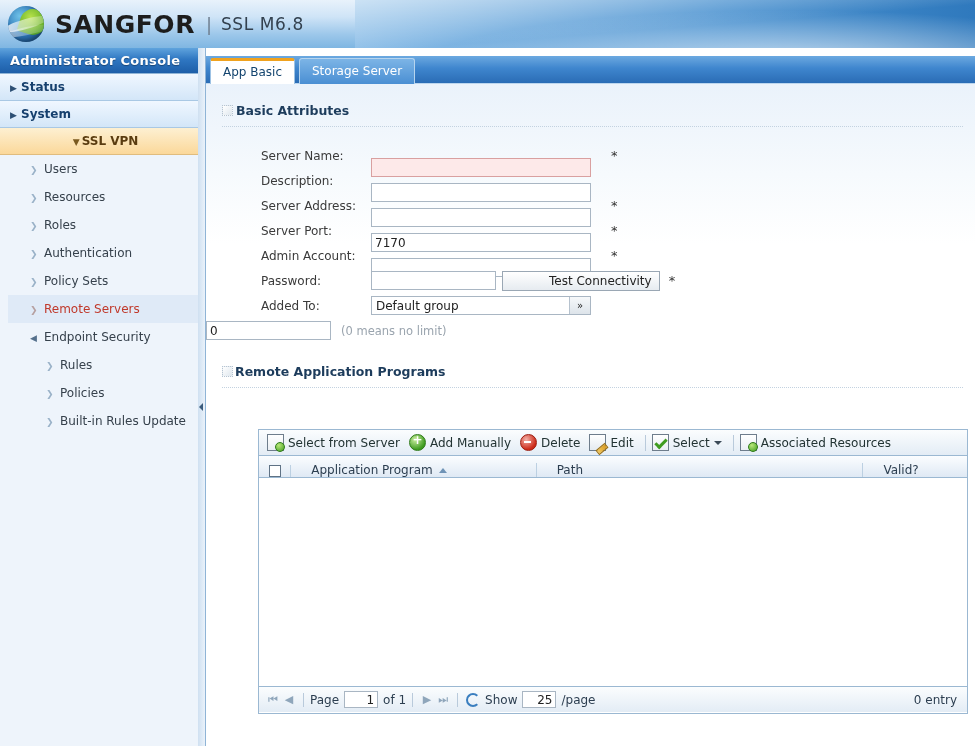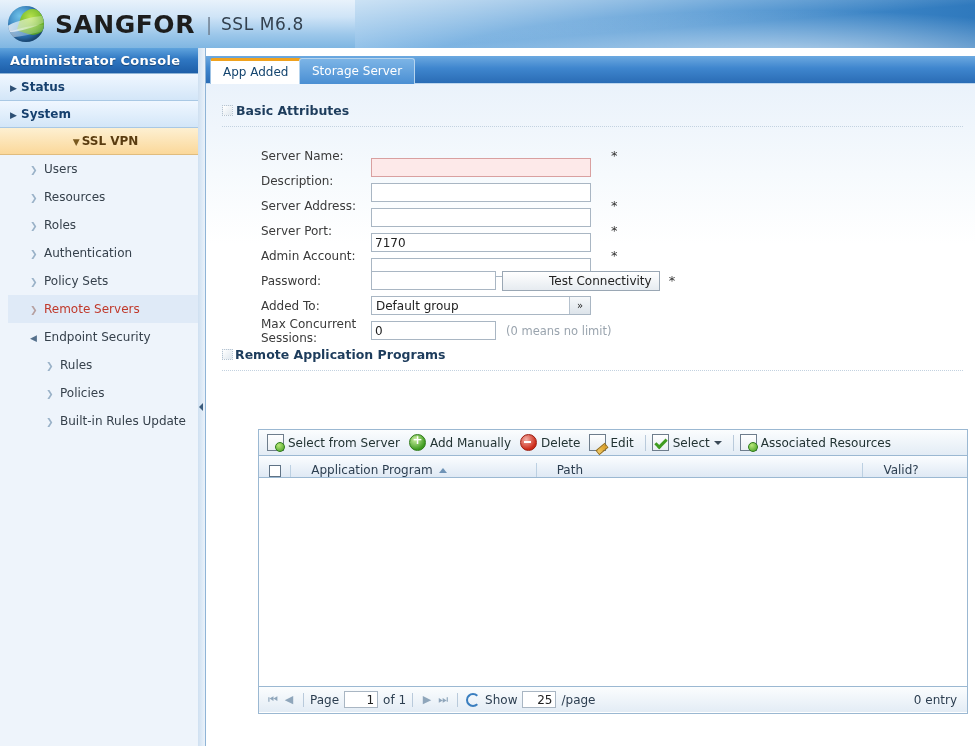--- a/index.html
+++ b/index.html
@@ -350,21 +350,21 @@
     </div>
 
   </div>
 
   <div class="collapse-handle">
     <div class="ch-arrow"></div>
   </div>
 
   <div class="tabbar">
     <div class="tab active" style="left:4px;">
-      <span>App Added</span>
+      <span>App Basic</span>
     </div>
     <div class="tab inactive" style="left:93px;">
       <span>Storage Server</span>
     </div>
   </div>
 
   <div class="content">
 
     <div class="sec-head" style="margin-top:18px;">
       <span class="sq"></span>
@@ -413,28 +413,27 @@
 
       <div class="row">
         <div class="lbl">Added To:</div>
         <div class="combo">
           <div class="val">Default group</div>
           <div class="br">»</div>
         </div>
       </div>
 
       <div class="row">
-        <div class="lbl">Max Concurrent Sessions:</div>
         <input class="inp mid" value="0" style="">
         <span class="hint">(0 means no limit)</span>
       </div>
 
     </div>
 
-    <div class="sec-head" style="margin-top:3px;padding-left:29px;">
+    <div class="sec-head" style="margin-top:20px;padding-left:29px;">
       <span class="sq"></span>
       <span>Remote Application Programs</span>
     </div>
     <div class="sec-rule"></div>
 
     <div class="panel">
 
       <div class="toolbar">
         <div class="tb-item">
           <span class="tb-ic ic-page"></span>

